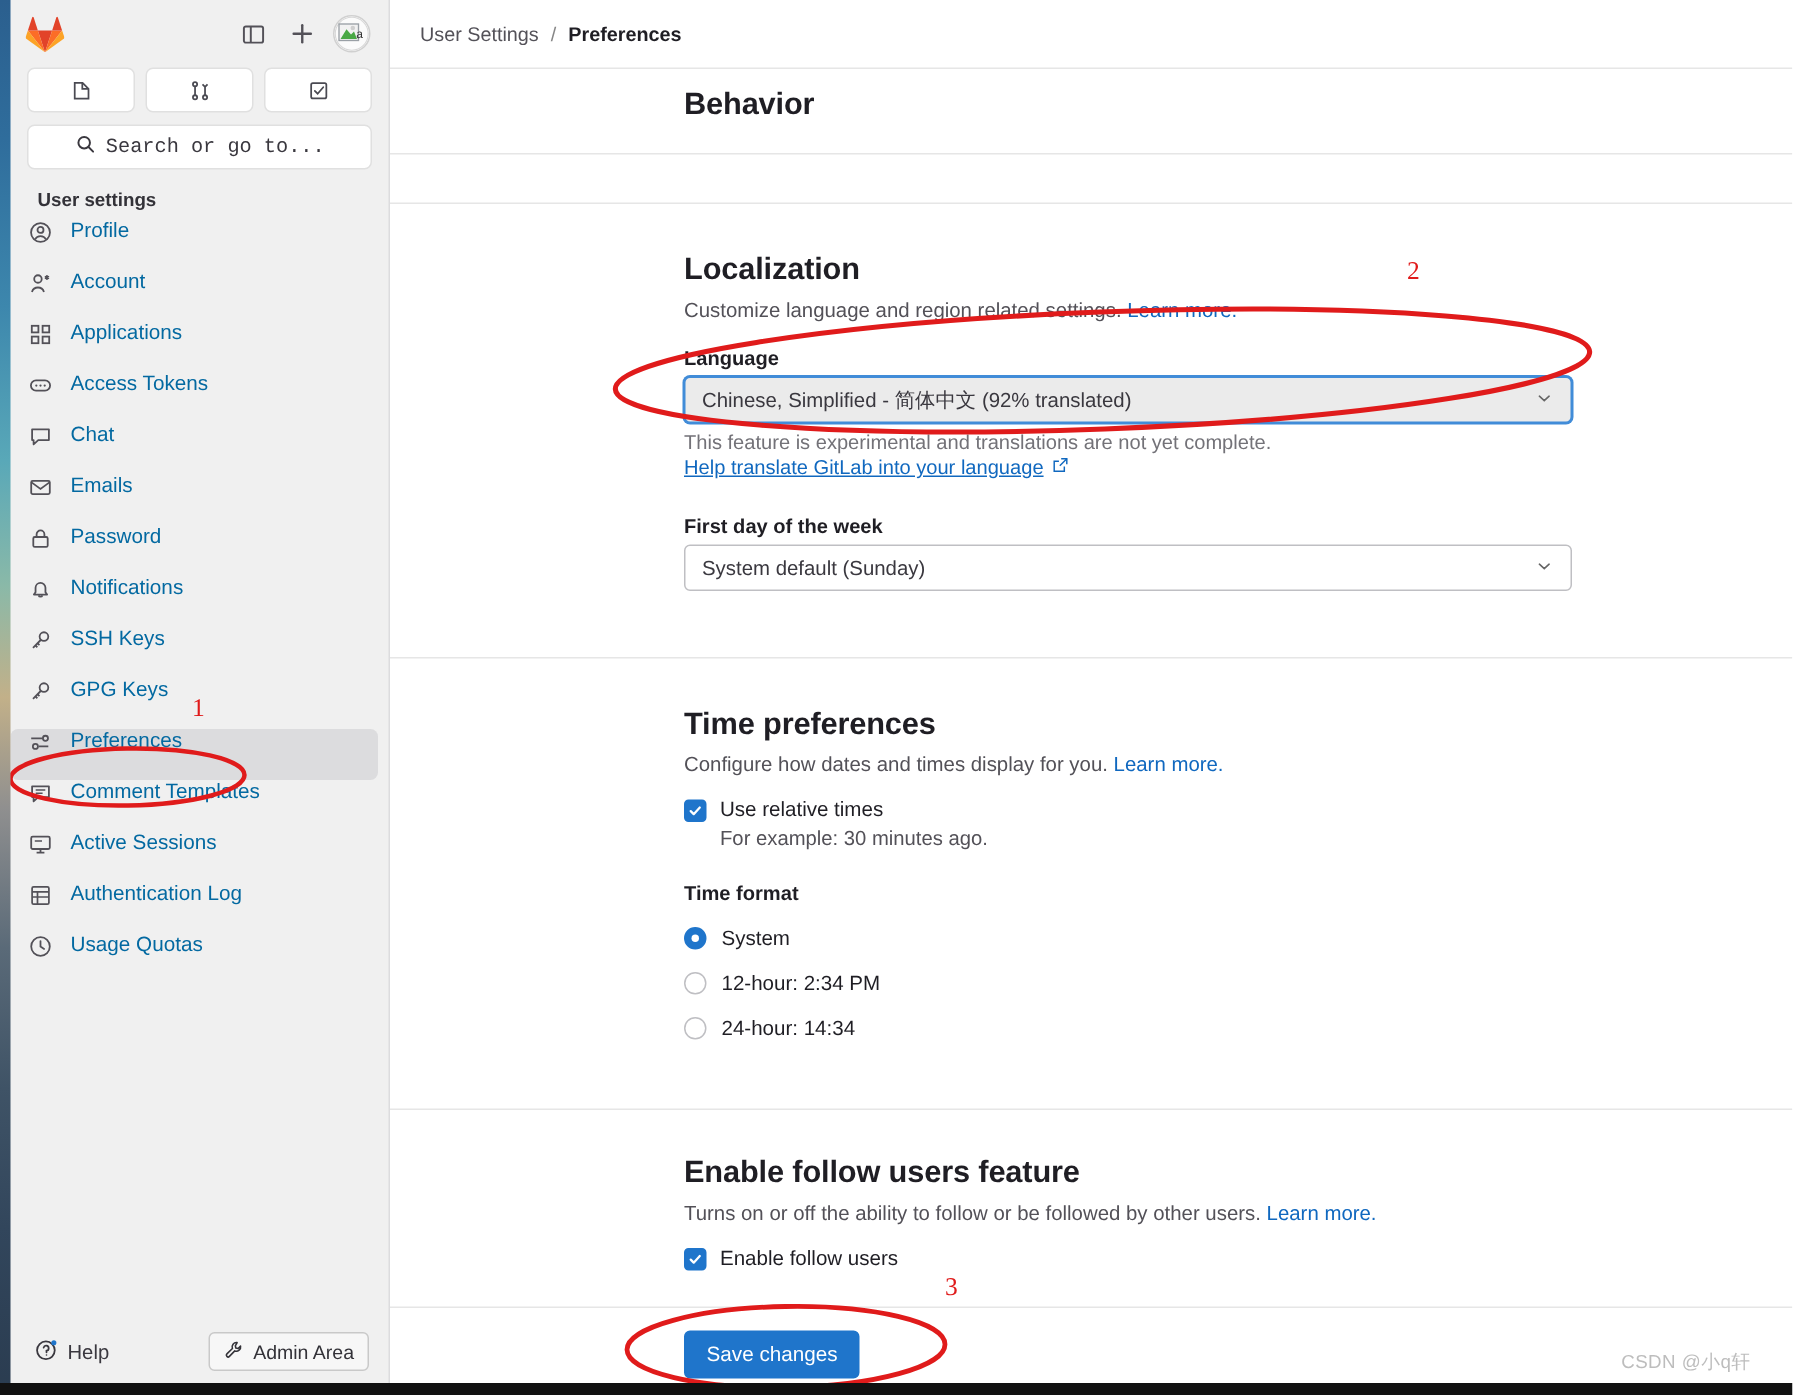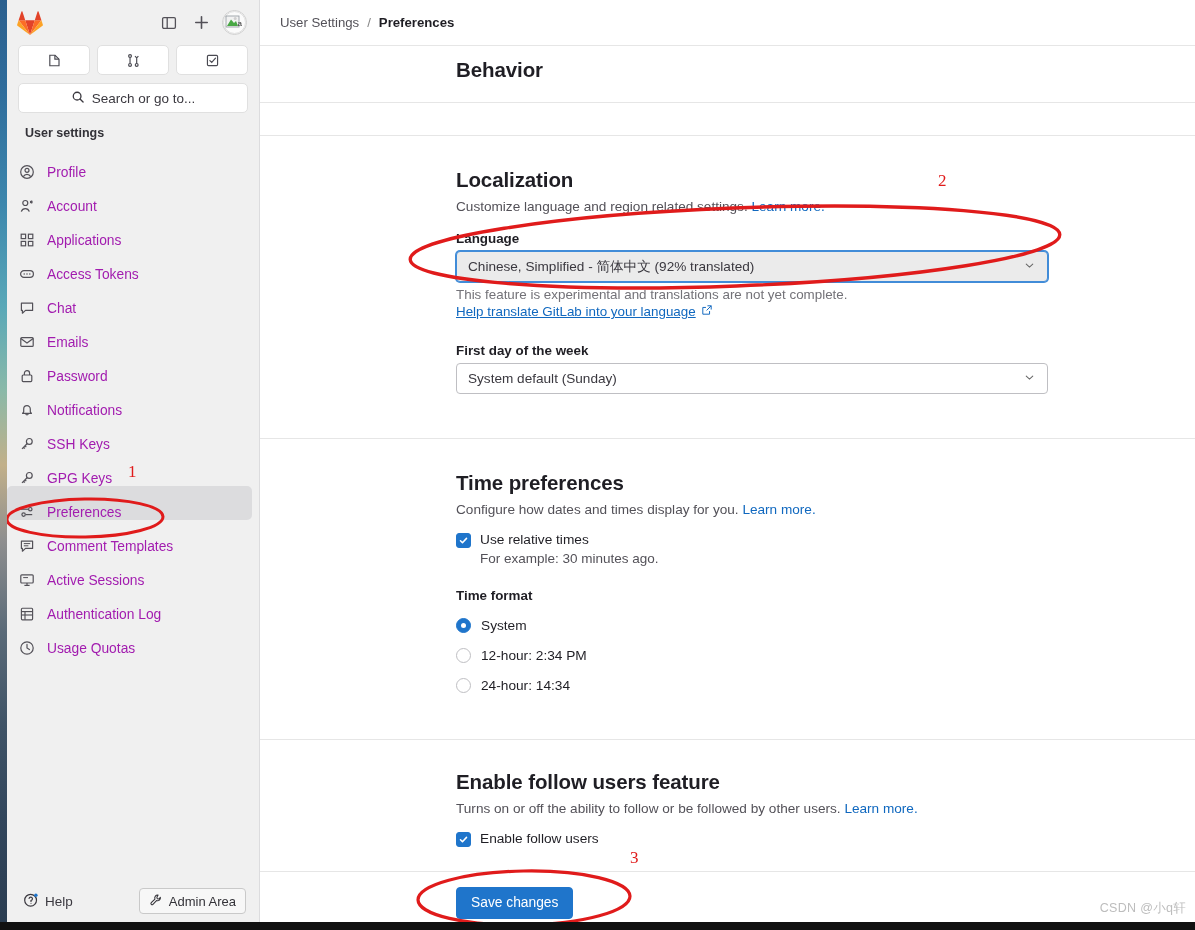--- a/index.html
+++ b/index.html
@@ -81,21 +81,21 @@
     flex: 1 1 0;
     height: 30px;
     background: #fff;
     border: 1px solid #e0e0e0;
     border-radius: 5px;
     display: flex; align-items: center; justify-content: center;
     color: #4a4a52;
     cursor: pointer;
   }
 
-  .sb-search-wrap { padding: 0 11px 10px 11px; }
+  .sb-search-wrap { padding: 0 11px 10px 11px; font-family: Liberation Mono, monospace; }
   .sb-search {
     height: 30px;
     background: #fff;
     border: 1px solid #e0e0e0;
     border-radius: 5px;
     display: flex; align-items: center; justify-content: center;
     gap: 7px;
     font-size: 13.5px;
     color: #3a383f;
     cursor: text;
@@ -109,28 +109,28 @@
   }
 
   .sb-nav {
     flex: 1 1 auto;
     overflow: hidden;
     padding: 0 7px 0 0;
   }
   .nav-item {
     position: relative;
     display: flex;
-    align-items: flex-end;
+    align-items: flex-start;
     gap: 12px;
     height: 34px;
     padding-left: 11px;
     margin: 0 0 0 0;
     border-radius: 5px;
     font-size: 13.8px;
-    color: #a21caf;
+    color: #0369a1;
     cursor: pointer;
     white-space: nowrap;
   }
   .nav-item.active { background: #dcdcde; }
   .nav-item.active::before {
     content: "";
     position: absolute;
     left: -5px; top: 5px;
     width: 3px; height: 24px;
     background: #1f75cb;
@@ -314,21 +314,21 @@
     border-radius: 4px;
     color: #fff;
     font-size: 13.8px;
     font-weight: normal;
     cursor: pointer;
     font-family: "Liberation Sans", sans-serif;
   }
 
   .watermark {
     position: absolute;
-    right: 9px;
+    right: 28px;
     bottom: 13px;
     font-size: 12.5px;
     color: #bdbdbd;
     letter-spacing: 0.3px;
   }
 
   .bottom-bar {
     position: absolute;
     left: 0; bottom: 0;
     width: 1195px; height: 8px;

